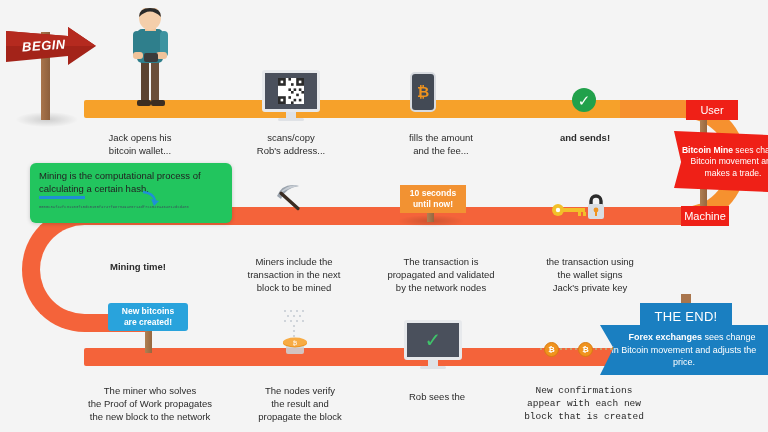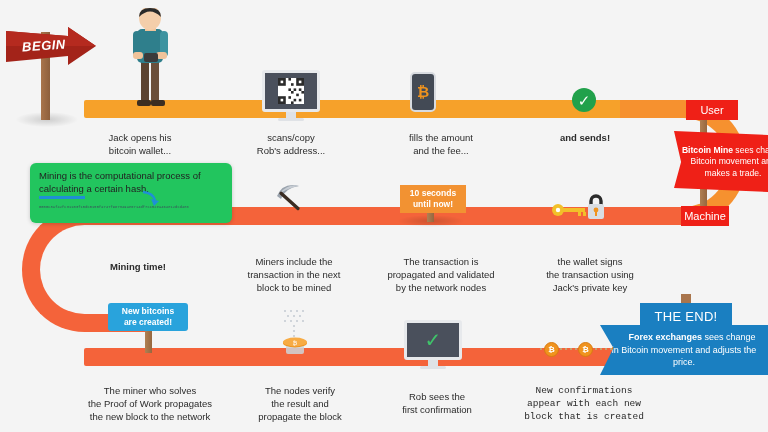--- a/index.html
+++ b/index.html
@@ -322,22 +322,22 @@
     <div>Miners include the</div>
     <div>transaction in the next</div>
     <div>block to be mined</div>
   </div>
   <div class="cap" style="left:372px;top:255px;width:138px;">
     <div>The transaction is</div>
     <div>propagated and validated</div>
     <div>by the network nodes</div>
   </div>
   <div class="cap" style="left:524px;top:255px;width:132px;">
+    <div>the transaction using</div>
     <div>the wallet signs</div>
-    <div>the transaction using</div>
     <div>Jack's private key</div>
   </div>
 
   <div class="post" style="left:145px;top:303px;width:7px;height:50px;"></div>
   <div class="board blue-flag" style="left:108px;top:303px;width:80px;height:28px;font-size:8.5px;line-height:11px;border-radius:3px;">
     <div>New bitcoins</div>
     <div>are created!</div>
   </div>
 
   <svg class="jar" style="left:272px;top:308px;width:48px;height:46px;" viewBox="0 0 48 46">
@@ -383,21 +383,20 @@
     <div>the Proof of Work propagates</div>
     <div>the new block to the network</div>
   </div>
   <div class="cap" style="left:238px;top:384px;width:124px;">
     <div>The nodes verify</div>
     <div>the result and</div>
     <div>propagate the block</div>
   </div>
   <div class="cap" style="left:382px;top:390px;width:110px;">
     <div>Rob sees the</div>
-    <div>first confirmation</div>
   </div>
   <div class="cap" style="left:516px;top:384px;width:136px;font-family:Liberation Mono, monospace;">
     <div>New confirmations</div>
     <div>appear with each new</div>
     <div>block that is created</div>
   </div>
 
   <div class="end-post"></div>
   <div class="end-top">THE END!</div>
   <div class="end-body">

